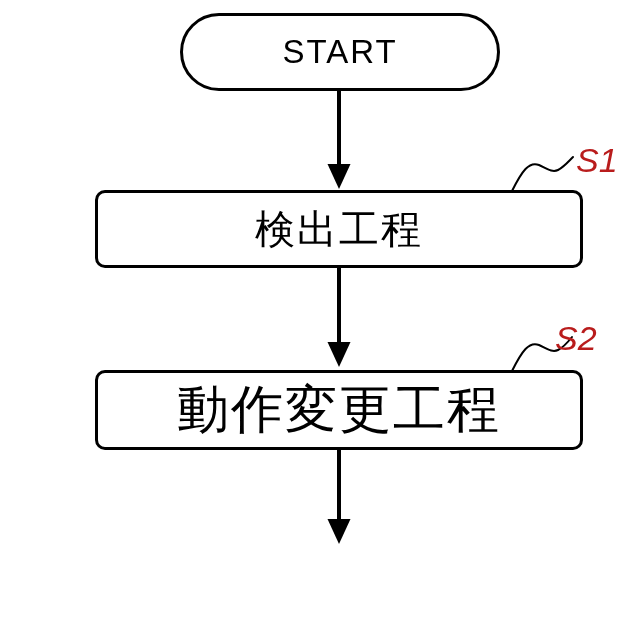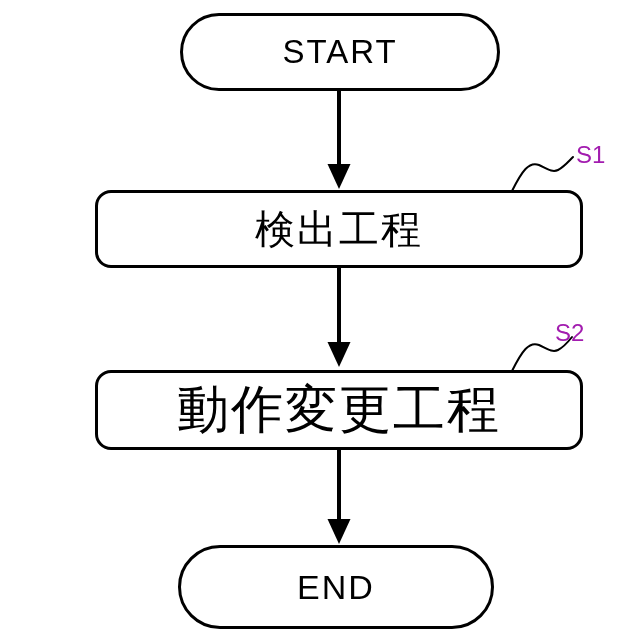--- a/index.html
+++ b/index.html
@@ -26,43 +26,44 @@
     align-items: center;
     justify-content: center;
     background: #ffffff;
     border: 3px solid #000000;
     box-sizing: border-box;
     color: #000000;
     text-align: center;
     white-space: nowrap;
   }
   .pill { border-radius: 46px; }
-  .rect { border-radius: 16px; }
+  .rect { border-radius: 10px; }
 
   .node-start {
     left: 145px; top: 13px; width: 320px; height: 78px;
     font-size: 33px; letter-spacing: 2px;
   }
   .node-step1 {
     left: 60px; top: 190px; width: 488px; height: 78px;
     font-size: 40px; letter-spacing: 2px;
   }
   .node-step2 {
     left: 60px; top: 370px; width: 488px; height: 80px;
     font-size: 52px; letter-spacing: 2px;
   }
   .node-end {
     left: 143px; top: 545px; width: 316px; height: 84px;
     font-size: 34px; letter-spacing: 2px;
   }
   .tag {
     position: absolute;
-    font-size: 24px;
-    color: #a21caf;
+    font-size: 34px;
+    color: #b91c1c;
     line-height: 1;
+    font-style: italic;
   }
   .tag-s1 { left: 541px; top: 143px; }
   .tag-s2 { left: 520px; top: 321px; }
 
   .arrow-shaft { stroke: #000000; stroke-width: 4; }
   .arrow-head  { fill: #000000; stroke: none; }
   .leader {
     stroke: #000000; stroke-width: 2; fill: none;
     stroke-linecap: round;
   }
@@ -96,17 +97,14 @@
   <div class="node rect node-step1">
     <span>検出工程</span>
   </div>
   <div class="tag tag-s1">S1</div>
 
   <div class="node rect node-step2">
     <span>動作変更工程</span>
   </div>
   <div class="tag tag-s2">S2</div>
 
-  <div class="node pill node-end">
-    <span>END</span>
-  </div>
 
 </div>
 
 </body></html>

